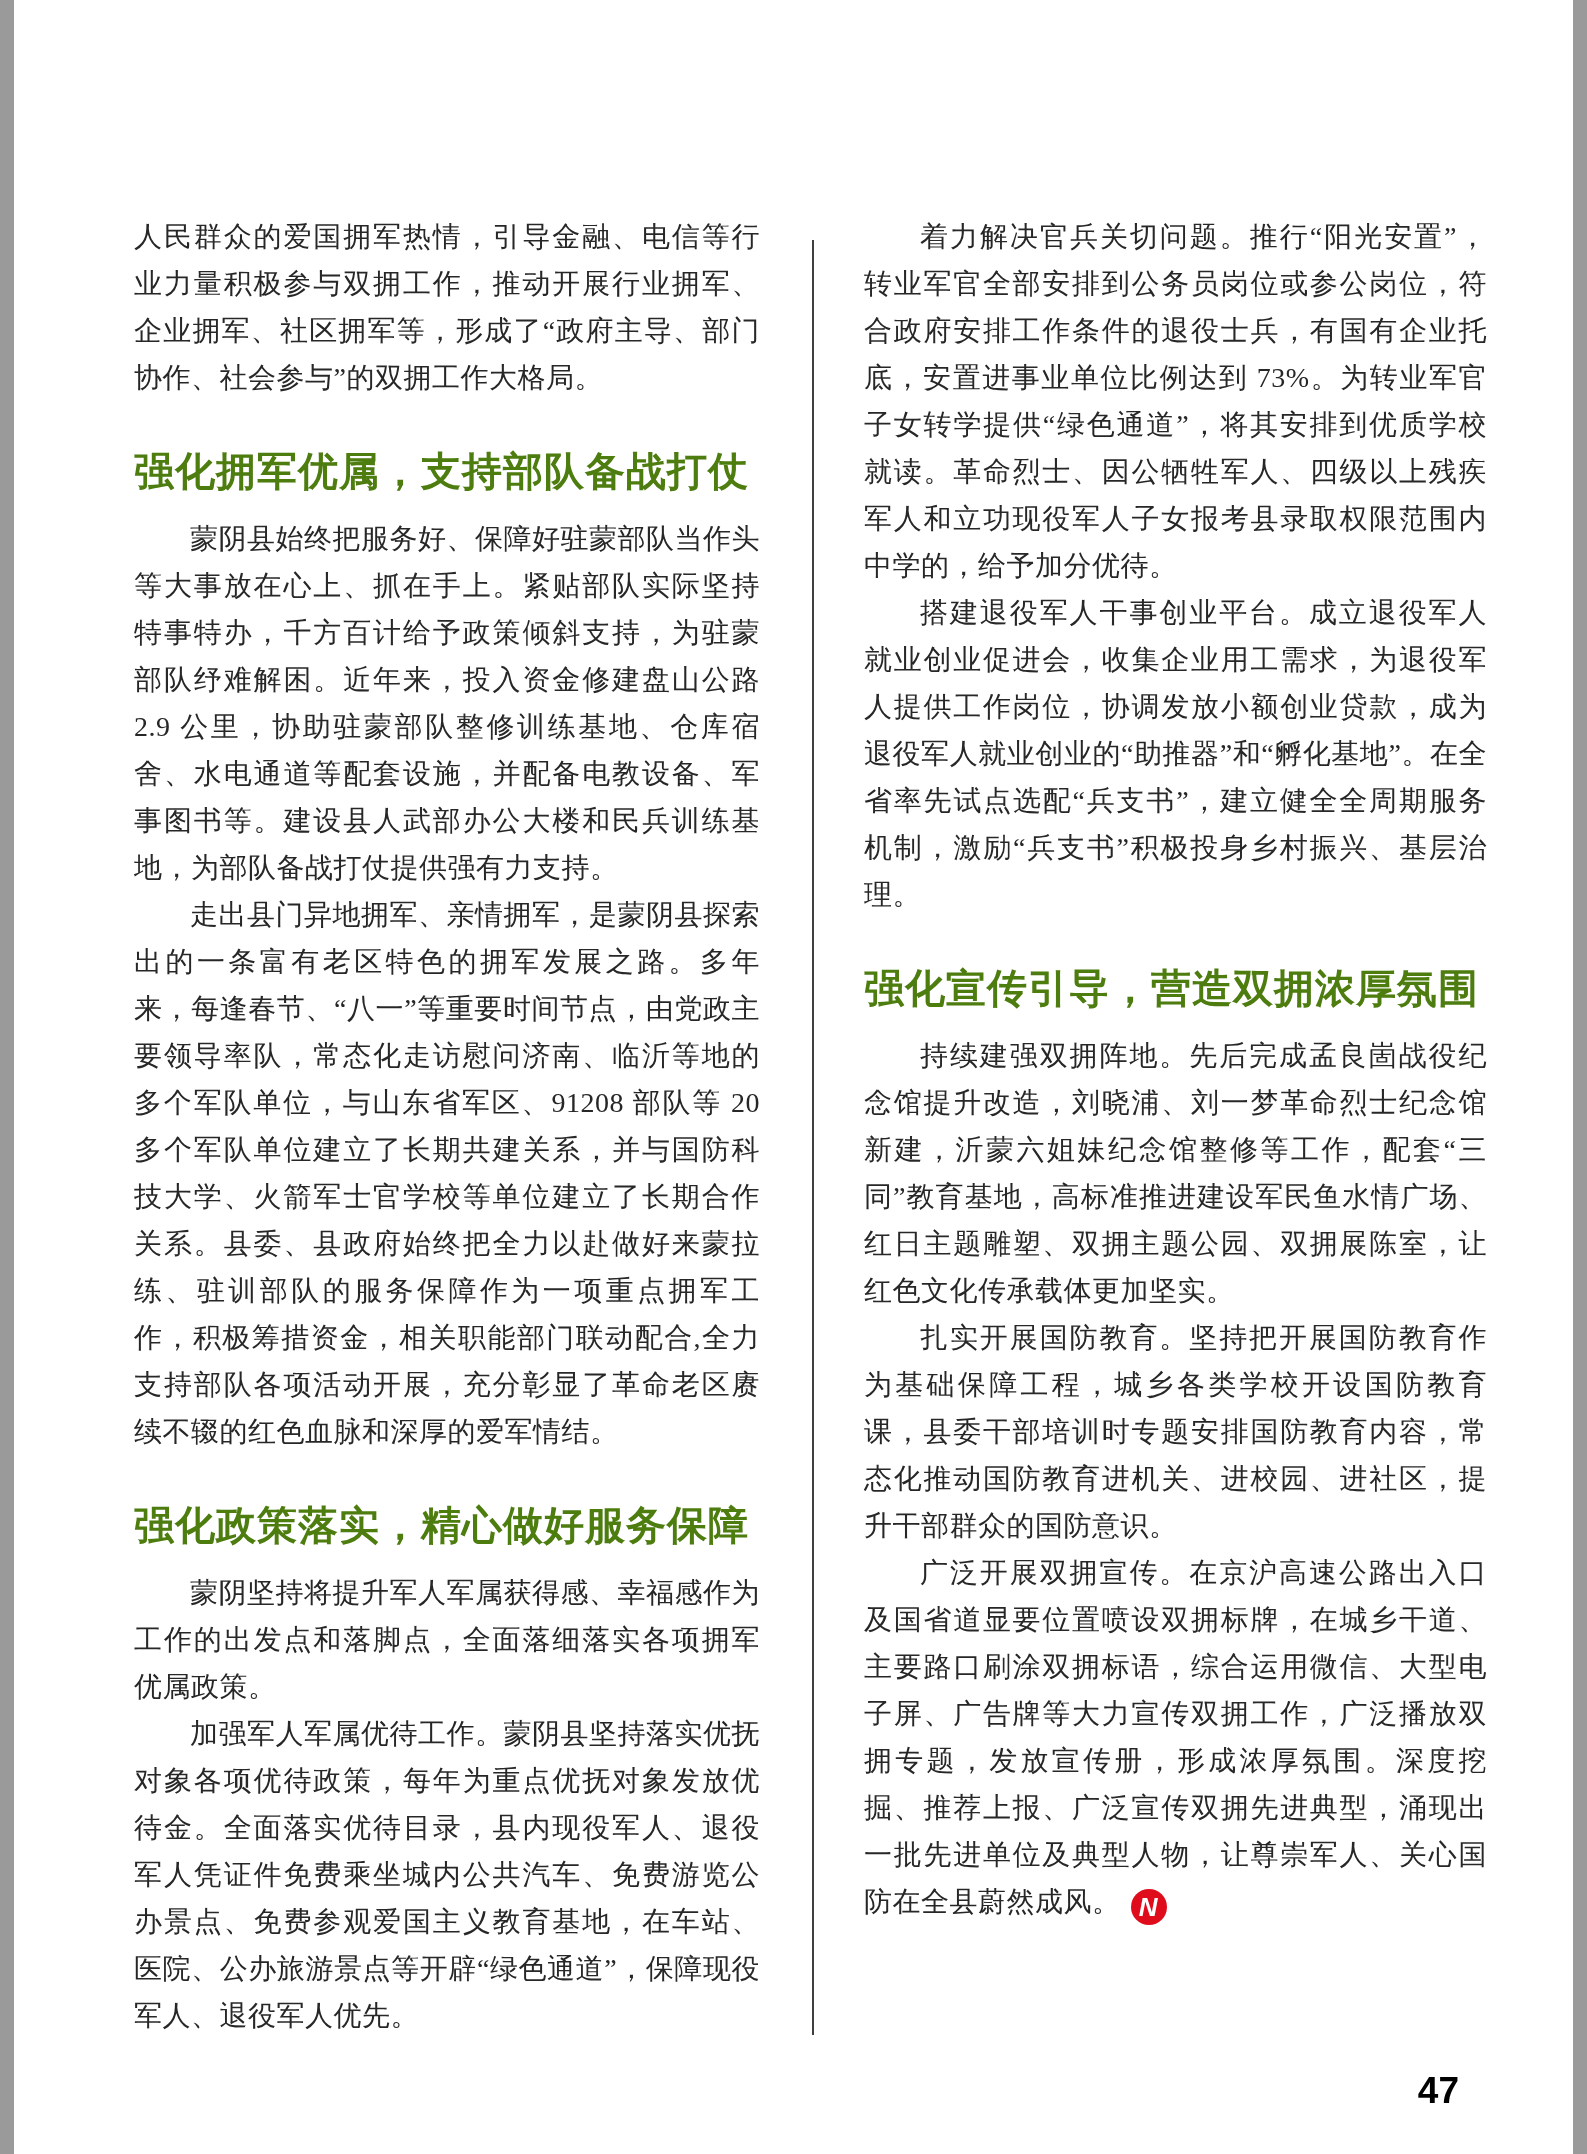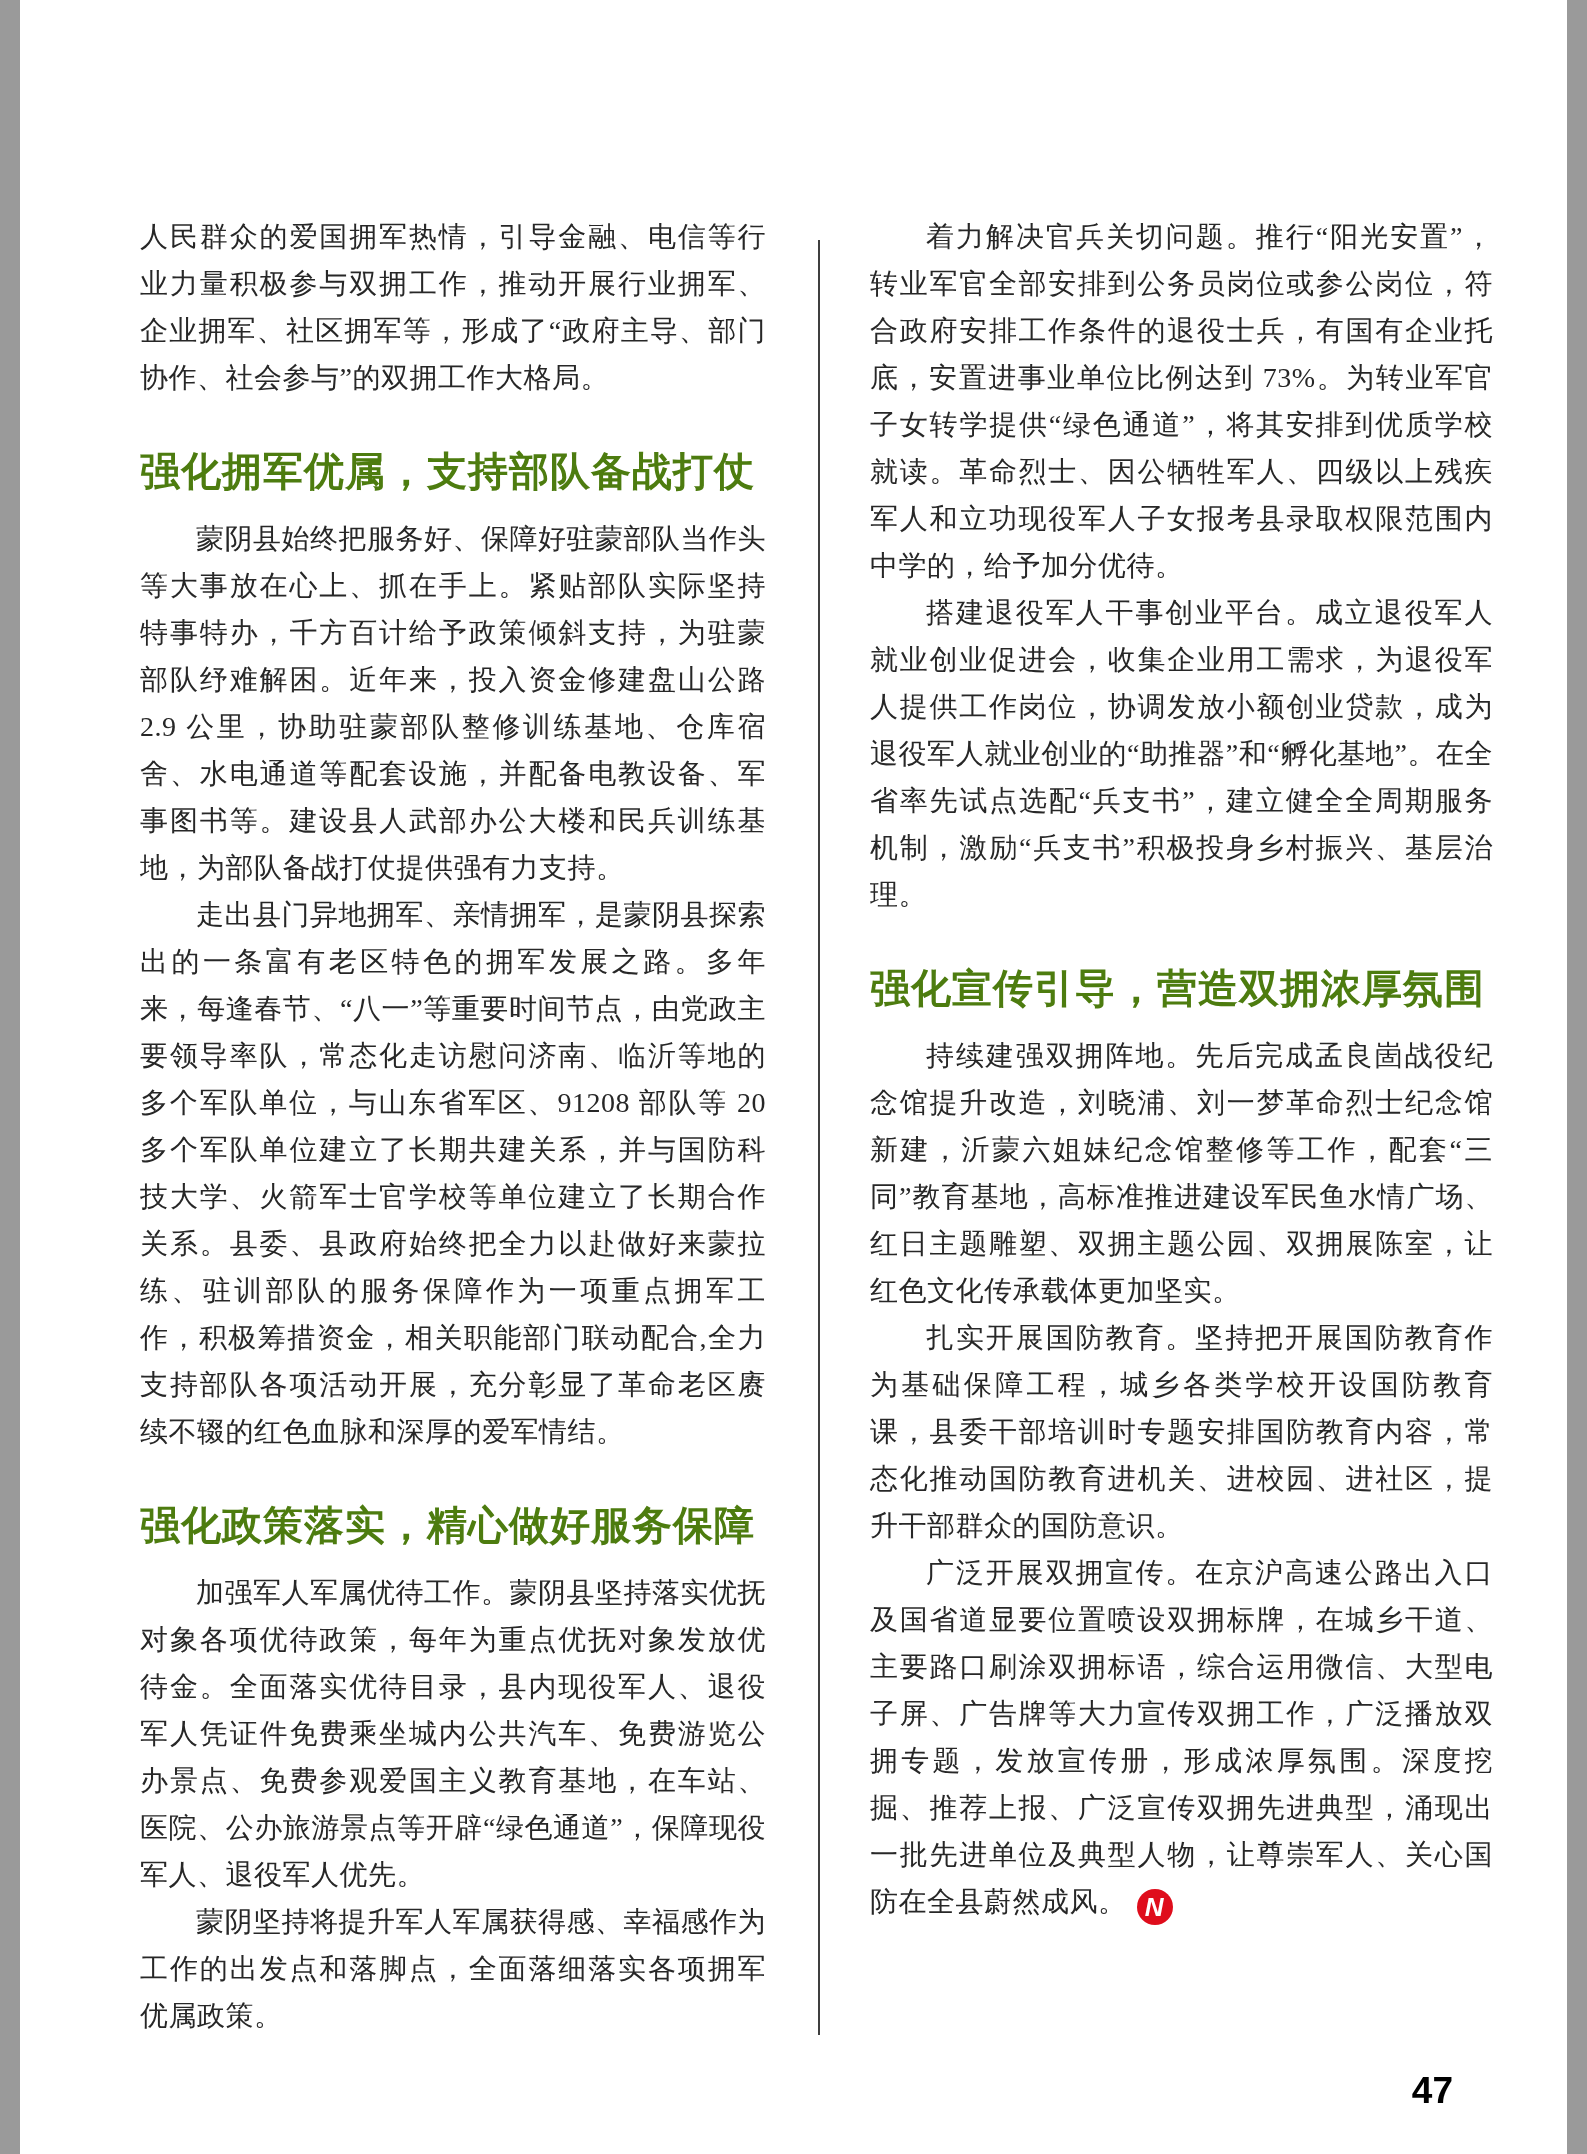--- a/index.html
+++ b/index.html
@@ -4,20 +4,21 @@
 <style>
   html,body{margin:0;padding:0;background:#9a9a9a;}
   .page{
     position:relative;
     width:1547px;height:2154px;
     margin:0 auto;
     background:#ffffff;
     font-family:"Liberation Serif","DejaVu Serif",serif;
     color:#272727;
     overflow:hidden;
+    padding-left:12px;
   }
   .col{
     position:absolute;top:213px;
     font-size:28px;line-height:47px;
     text-align:justify;
     letter-spacing:0.5px;
   }
   .col-left{left:120px;width:626px;}
   .col-right{left:850px;width:623px;}
   .col p{margin:0;}
@@ -63,22 +64,22 @@
 <body>
 
 <div class="page">
 
   <div class="col col-left">
     <p>人民群众的爱国拥军热情，引导金融、电信等行业力量积极参与双拥工作，推动开展行业拥军、企业拥军、社区拥军等，形成了“政府主导、部门协作、社会参与”的双拥工作大格局。</p>
     <h2 class="section-heading">强化拥军优属，支持部队备战打仗</h2>
     <p class="indent">蒙阴县始终把服务好、保障好驻蒙部队当作头等大事放在心上、抓在手上。紧贴部队实际坚持特事特办，千方百计给予政策倾斜支持，为驻蒙部队纾难解困。近年来，投入资金修建盘山公路 2.9 公里，协助驻蒙部队整修训练基地、仓库宿舍、水电通道等配套设施，并配备电教设备、军事图书等。建设县人武部办公大楼和民兵训练基地，为部队备战打仗提供强有力支持。</p>
     <p class="indent">走出县门异地拥军、亲情拥军，是蒙阴县探索出的一条富有老区特色的拥军发展之路。多年来，每逢春节、“八一”等重要时间节点，由党政主要领导率队，常态化走访慰问济南、临沂等地的多个军队单位，与山东省军区、91208 部队等 20 多个军队单位建立了长期共建关系，并与国防科技大学、火箭军士官学校等单位建立了长期合作关系。县委、县政府始终把全力以赴做好来蒙拉练、驻训部队的服务保障作为一项重点拥军工作，积极筹措资金，相关职能部门联动配合,全力支持部队各项活动开展，充分彰显了革命老区赓续不辍的红色血脉和深厚的爱军情结。</p>
     <h2 class="section-heading">强化政策落实，精心做好服务保障</h2>
+    <p class="indent">蒙阴坚持将提升军人军属获得感、幸福感作为工作的出发点和落脚点，全面落细落实各项拥军优属政策。</p>
     <p class="indent">加强军人军属优待工作。蒙阴县坚持落实优抚对象各项优待政策，每年为重点优抚对象发放优待金。全面落实优待目录，县内现役军人、退役军人凭证件免费乘坐城内公共汽车、免费游览公办景点、免费参观爱国主义教育基地，在车站、医院、公办旅游景点等开辟“绿色通道”，保障现役军人、退役军人优先。</p>
-    <p class="indent">蒙阴坚持将提升军人军属获得感、幸福感作为工作的出发点和落脚点，全面落细落实各项拥军优属政策。</p>
   </div>
 
   <div class="divider"></div>
 
   <div class="col col-right">
     <p class="indent">着力解决官兵关切问题。推行“阳光安置”，转业军官全部安排到公务员岗位或参公岗位，符合政府安排工作条件的退役士兵，有国有企业托底，安置进事业单位比例达到 73%。为转业军官子女转学提供“绿色通道”，将其安排到优质学校就读。革命烈士、因公牺牲军人、四级以上残疾军人和立功现役军人子女报考县录取权限范围内中学的，给予加分优待。</p>
     <p class="indent">搭建退役军人干事创业平台。成立退役军人就业创业促进会，收集企业用工需求，为退役军人提供工作岗位，协调发放小额创业贷款，成为退役军人就业创业的“助推器”和“孵化基地”。在全省率先试点选配“兵支书”，建立健全全周期服务机制，激励“兵支书”积极投身乡村振兴、基层治理。</p>
     <h2 class="section-heading">强化宣传引导，营造双拥浓厚氛围</h2>
     <p class="indent">持续建强双拥阵地。先后完成孟良崮战役纪念馆提升改造，刘晓浦、刘一梦革命烈士纪念馆新建，沂蒙六姐妹纪念馆整修等工作，配套“三同”教育基地，高标准推进建设军民鱼水情广场、红日主题雕塑、双拥主题公园、双拥展陈室，让红色文化传承载体更加坚实。</p>
     <p class="indent">扎实开展国防教育。坚持把开展国防教育作为基础保障工程，城乡各类学校开设国防教育课，县委干部培训时专题安排国防教育内容，常态化推动国防教育进机关、进校园、进社区，提升干部群众的国防意识。</p>

